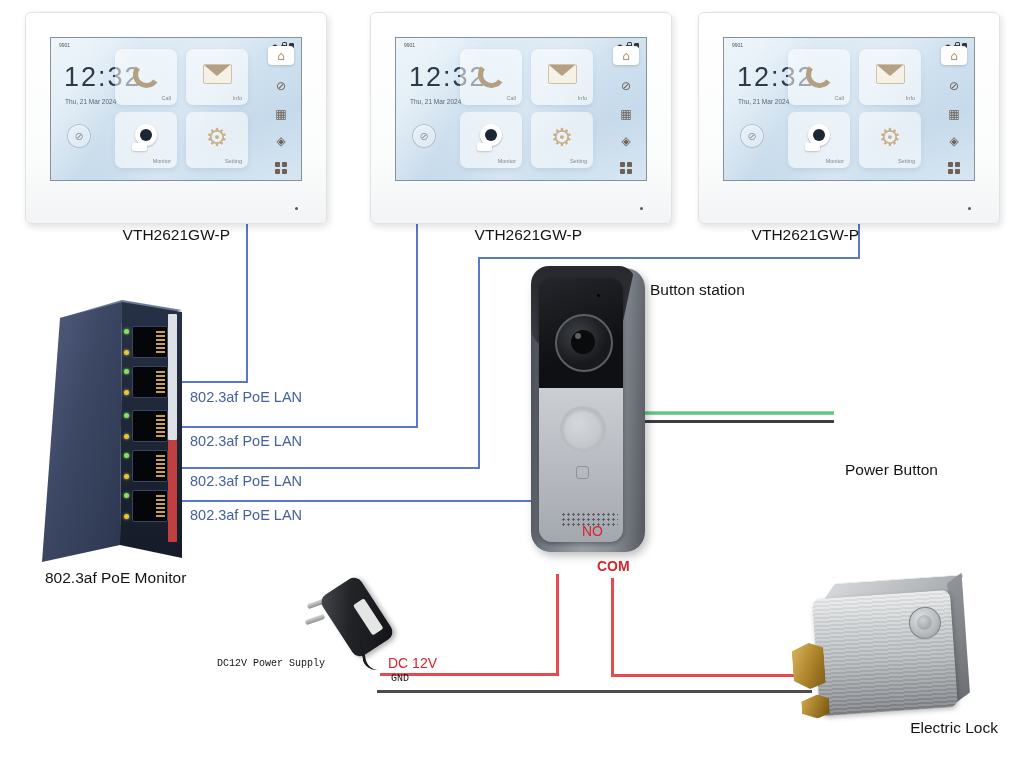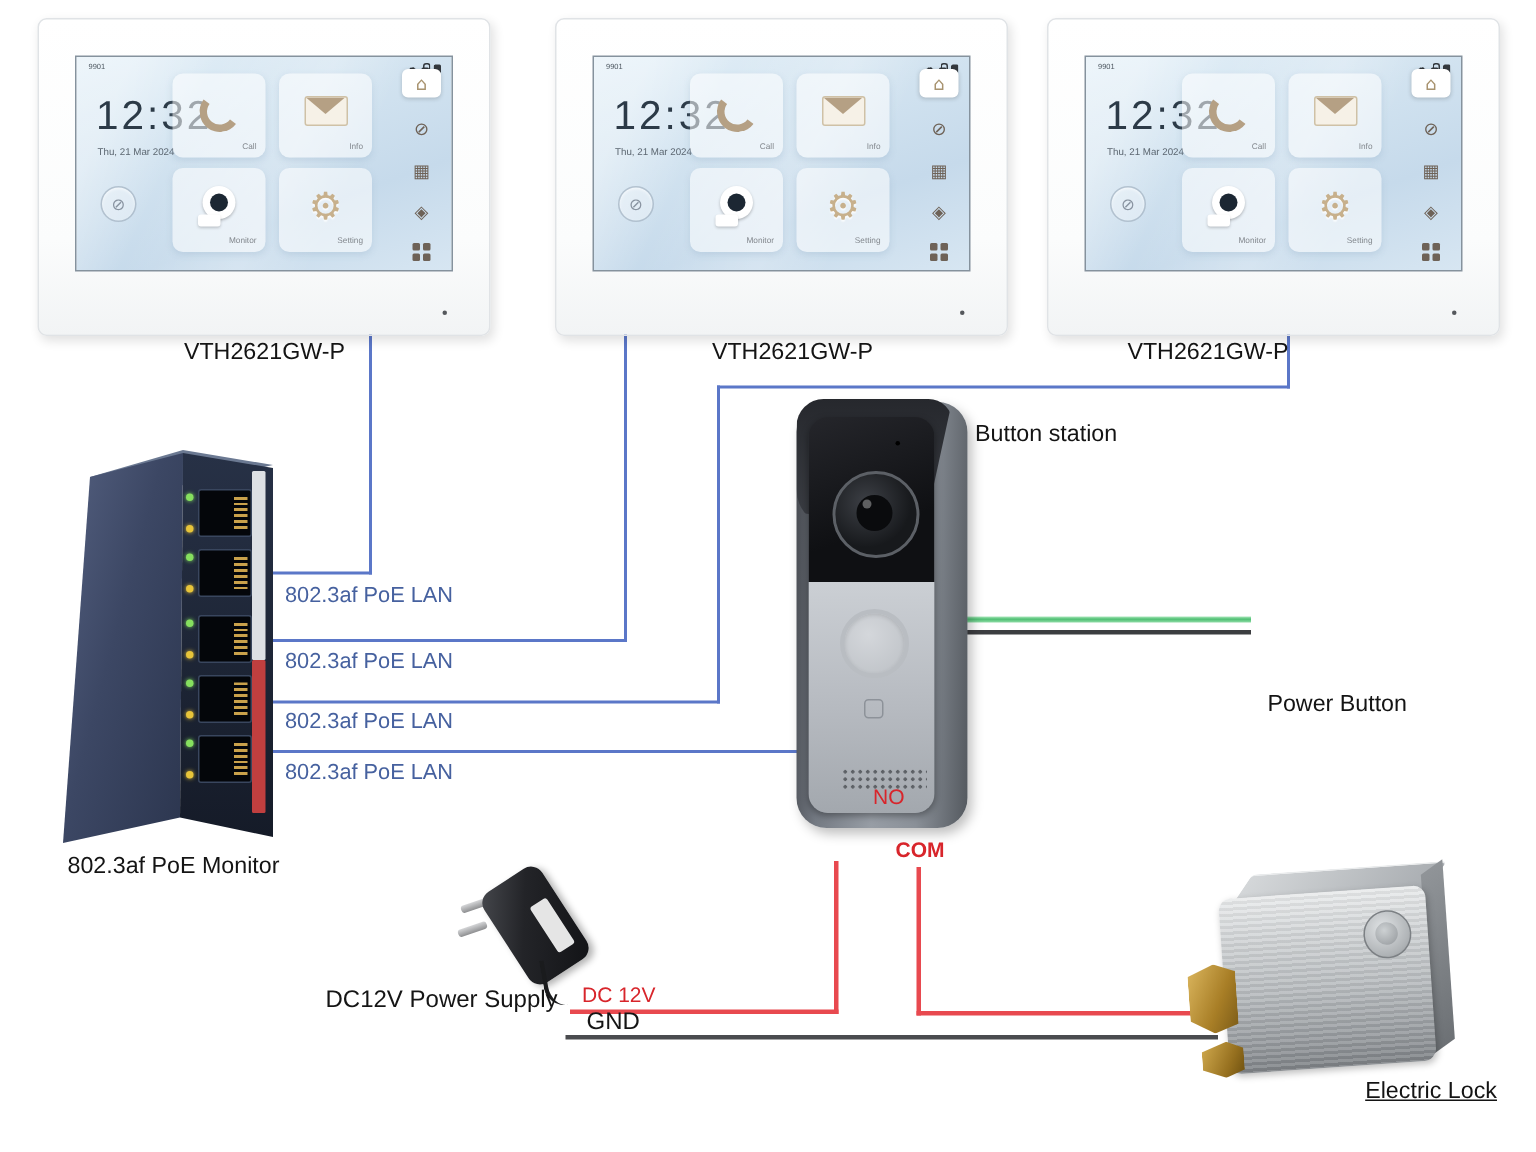--- a/index.html
+++ b/index.html
@@ -15,21 +15,21 @@
   .wire.green{background:linear-gradient(180deg,#a9e7bb,#4fbf73 45%,#8fdca6);}
   .wire.black{background:#3c3e41;}
   .wire.gnd{background:#4a4c4f;}
 
   
   .lbl{position:absolute;z-index:5;white-space:nowrap;}
   .lbl.dev{font-size:15.5px;color:#141414;}
   .lbl.center{text-align:right;}
   .lbl.poe{font-size:14.5px;color:#46619f;}
   .lbl.red{font-size:14px;color:#d8252b;}
-  .lbl.small{font-size:16px;}
+  .lbl.small{font-size:10px;font-family:Liberation Mono, monospace;}
 
   
   .monitor{position:absolute;top:12px;width:300px;height:210px;border-radius:6px;z-index:2;
            background:linear-gradient(180deg,#ffffff 0%,#fbfcfc 70%,#f2f4f5 100%);
            border:1px solid #e0e3e6;box-shadow:2px 3px 7px rgba(0,0,0,.12);}
   .m-mic{position:absolute;right:28px;bottom:13px;width:3px;height:3px;border-radius:50%;background:#55585c;}
   .m-screen{position:absolute;left:24px;top:24px;width:250px;height:142px;border:1px solid #85929d;
             background:linear-gradient(160deg,#e4f0f8 0%,#d2e3f0 38%,#c6daeb 68%,#d7e6f2 100%);overflow:hidden;}
   .m-screen::before{content:"";position:absolute;inset:0;
             background:linear-gradient(115deg,rgba(255,255,255,.35) 12%,rgba(255,255,255,0) 30%,rgba(255,255,255,.22) 55%,rgba(255,255,255,0) 70%);}
@@ -416,15 +416,15 @@
       <div class="lock-top"></div>
       <div class="lock-sideface"></div>
       <div class="lock-front"></div>
       <div class="lock-cyl">
           <i></i>
         </div>
       <div class="lock-latch1"></div>
       <div class="lock-latch2"></div>
     </div>
   </div>
-  <div class="lbl dev center" style="left:858px;top:719px;width:140px;text-decoration:underline;">Electric Lock</div>
+  <div class="lbl dev center" style="left:858px;top:719px;width:140px;">Electric Lock</div>
 
 </div>
 
 </body></html>

